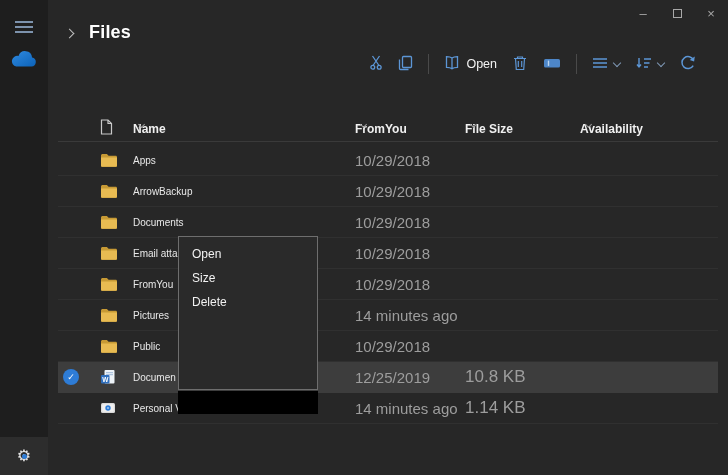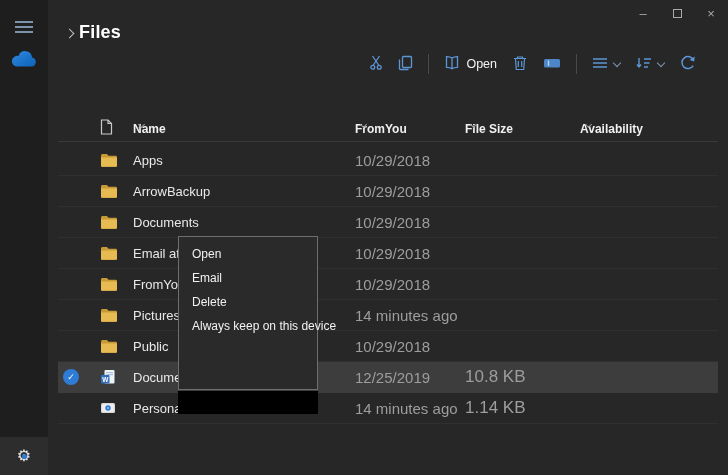--- a/index.html
+++ b/index.html
@@ -19,21 +19,21 @@
   .gear-glyph { color:#e4e4e4; font-size:16px; line-height:1; }
   .gear-dot { position:absolute; left:6.5px; top:6.5px; width:5px; height:5px; border-radius:50%; background:#2e7cd6; }
 
   
   .win-controls { position:absolute; top:0; right:0; display:flex; }
   .win-btn { width:34px; height:26px; display:flex; align-items:center; justify-content:center;
              color:#a8a8a8; font-size:13px; cursor:pointer; }
   .max-box { width:9px; height:9px; border:1.3px solid #a8a8a8; }
 
   
-  .page-header { position:absolute; left:66px; top:22px; display:flex; align-items:center; gap:6px; }
+  .page-header { position:absolute; left:66px; top:22px; display:flex; align-items:center; gap:16px; }
   .crumb-chev { width:7px; height:7px; border-right:1.6px solid #bfbfbf; border-bottom:1.6px solid #bfbfbf;
                 transform:rotate(-45deg); margin-top:2px; }
   .page-title { color:#ffffff; font-size:18px; font-weight:700; letter-spacing:.2px; }
 
   
   .toolbar { position:absolute; top:50px; right:24px; height:28px; display:flex; align-items:center; }
   .tb-btn { display:flex; align-items:center; justify-content:center; height:28px; padding:0 8px;
             background:none; border:none; cursor:pointer; gap:6px; }
   .tb-label { color:#f2f2f2; font-size:12.5px; }
   .tb-divider { width:1px; height:20px; background:#4a4a4a; margin:0 7px; }
@@ -54,21 +54,21 @@
   .col-avail { left:522px; }
   .sort-arrow { color:#cfcfcf; font-weight:400; font-size:11px; margin-left:4px; }
 
   .rows { position:absolute; left:58px; right:10px; top:145px; }
   .row { position:relative; height:31px; border-bottom:1px solid #303030; cursor:pointer; }
   .row.selected { background:#3d3d3d; border-bottom-color:#3d3d3d; }
   .row span { position:absolute; top:50%; transform:translateY(-50%); white-space:nowrap; }
   .selmark { left:5px; width:16px; height:16px; border-radius:50%; background:#2e7cd6;
              display:flex; align-items:center; justify-content:center; color:#fff; font-size:9px; }
   .ficon  { left:42px; display:flex; align-items:center; }
-  .c-name { left:75px; color:#e8e8e8; font-size:13px; }
+  .c-name { left:75px; color:#e8e8e8; font-size:10px; }
   .c-mod  { left:297px; color:#9d9d9d; font-size:15px; }
   .c-size { left:407px; color:#9d9d9d; font-size:17px; }
   .c-avail{ left:522px; color:#9d9d9d; font-size:11.5px; }
 
   
   .context-menu { position:absolute; left:178px; top:236px; width:140px; height:154px;
                   background:#2a2a2a; border:1px solid #6e6e6e; padding:5px 0; z-index:20; }
   .menu-item { height:24px; line-height:24px; padding-left:13px; color:#f2f2f2; font-size:12px;
                cursor:pointer; white-space:nowrap; }
   .redaction { position:absolute; left:178px; top:391px; width:140px; height:23px; background:#000; z-index:21; }
@@ -332,19 +332,18 @@
         </span>
         <span class="c-name">Personal Vault.lnk</span>
         <span class="c-mod">14 minutes ago</span>
         <span class="c-size">1.14 KB</span>
         <span class="c-avail"></span>
       </div>
     </div>
 
   <div class="context-menu" id="menu">
       <div class="menu-item">Open</div>
-      <div class="menu-item">Email</div>
+      <div class="menu-item">Size</div>
       <div class="menu-item">Delete</div>
-      <div class="menu-item">Always keep on this device</div>
     </div>
   <div class="redaction"></div>
 
 </div>
 
 </body></html>

